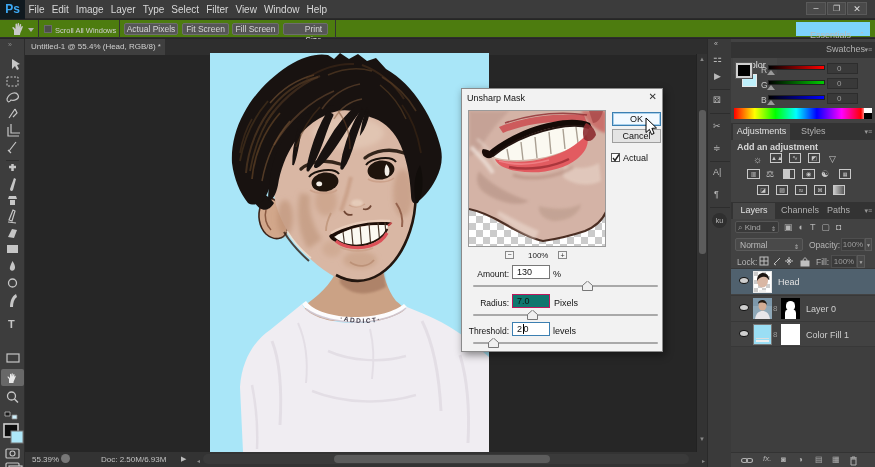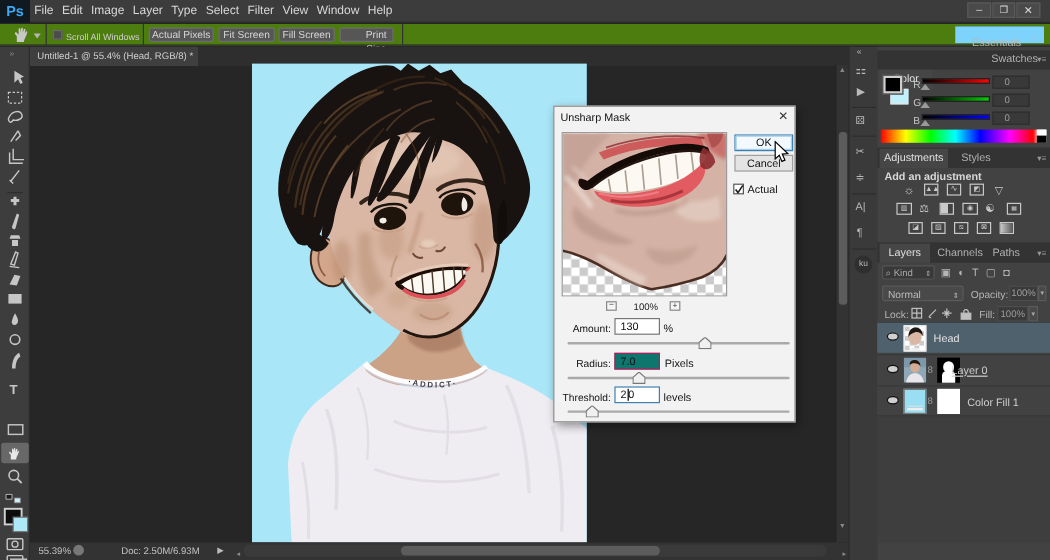--- a/index.html
+++ b/index.html
@@ -378,34 +378,50 @@
           <ellipse cx="9.5" cy="8" rx="4" ry="4.5" fill="#d4ac93"></ellipse>
           <path d="M5 6 C5 3 7 2 9.5 2 C12 2 14 4 14 7 C12 4 7 4 5 6 Z" fill="#23180f"></path>
           <path d="M2 21 C3 15 6 13 9.5 13 C13 13 16 15 17 21 Z" fill="#e8e6ea"></path>
         </svg>
       </div>
       <div class="abs" style="left:42px;top:8px;color:#999;font-size:8px;">8</div>
       <div class="abs" style="left:50px;top:2px;width:19px;height:21px;background:#000;">
         <div class="abs" style="left:5px;top:3px;width:9px;height:9px;background:#fff;border-radius:50% 50% 40% 40%;"></div>
         <div class="abs" style="left:4px;top:11px;width:11px;height:10px;background:#fff;border-radius:40% 40% 0 0;"></div>
       </div>
-      <div class="abs" style="left:62px;top:8px;color:#cfcfcf;font-size:9px;text-decoration:underline;">Layer 0</div>
+      <div class="abs" style="left:75px;top:8px;color:#cfcfcf;font-size:9px;">Layer 0</div>
     </div>
     <div class="abs" style="left:0;top:282px;width:144px;height:25px;background:#424242;border-top:1px solid #383838;">
       <div class="abs" style="left:8px;top:8px;width:10px;height:7px;border:1px solid #111;border-radius:50%;background:#cfcfcf;"></div>
       <div class="abs" style="left:22px;top:2px;width:19px;height:21px;background:#9adef4;border:1px solid #777;">
         <div class="abs" style="left:2px;bottom:2px;width:13px;height:2px;background:#eee;"></div>
         <div class="abs" style="left:2px;bottom:5px;width:13px;height:1px;background:#ddd;"></div>
       </div>
       <div class="abs" style="left:42px;top:8px;color:#999;font-size:8px;">8</div>
       <div class="abs" style="left:50px;top:2px;width:19px;height:21px;background:#fff;"></div>
       <div class="abs" style="left:75px;top:8px;color:#cfcfcf;font-size:9px;">Color Fill 1</div>
     </div>
     <div class="abs" style="left:0;top:307px;width:144px;height:106px;background:#3e3e3e;border-top:1px solid #383838;"></div>
 
+    <div class="abs" style="left:0;top:413px;width:144px;height:15px;background:#424242;border-top:1px solid #333;color:#b0b0b0;">
+      <svg class="abs" style="left:10px;top:4px;" width="12" height="7" viewBox="0 0 12 7">
+        <g stroke="#b0b0b0" fill="none" stroke-width="1.2">
+          <rect x="0.5" y="1.5" width="6" height="4" rx="2"></rect>
+          <rect x="5.5" y="1.5" width="6" height="4" rx="2"></rect>
+        </g>
+      </svg>
+      <span class="abs" style="left:32px;top:1px;font-size:8px;font-style:italic;">fx.</span>
+      <span class="abs" style="left:50px;top:2px;font-size:8px;">◙</span>
+      <span class="abs" style="left:67px;top:2px;font-size:8px;">◑</span>
+      <span class="abs" style="left:84px;top:2px;font-size:8px;">▤</span>
+      <span class="abs" style="left:101px;top:2px;font-size:8px;">▦</span>
+      <svg class="abs" style="left:118px;top:3px;" width="9" height="10" viewBox="0 0 9 10">
+        <path d="M1 2 L8 2 M3 2 L3 1 L6 1 L6 2 M2 3 L2 9 L7 9 L7 3 Z" stroke="#b0b0b0" fill="none" stroke-width="1"></path>
+      </svg>
+    </div>
   </div>
 
   <div class="abs" id="dialog" style="left:461px;top:88px;width:202px;height:264px;background:#f2f2f2;border:1px solid #8a8a8a;box-shadow:2px 3px 8px rgba(0,0,0,0.45);">
     <div class="abs" style="left:5px;top:4px;color:#111;font-size:9px;">Unsharp Mask</div>
     <div class="abs" style="right:5px;top:2px;color:#333;font-size:10px;">✕</div>
 
     <div class="abs" id="preview" style="left:6px;top:21px;width:138px;height:137px;border:1px solid #9a9a9a;background:#fff;overflow:hidden;">
       <svg width="137" height="136" viewBox="0 0 137 136">
         <defs>
           <pattern id="chk" width="14" height="14" patternUnits="userSpaceOnUse">

